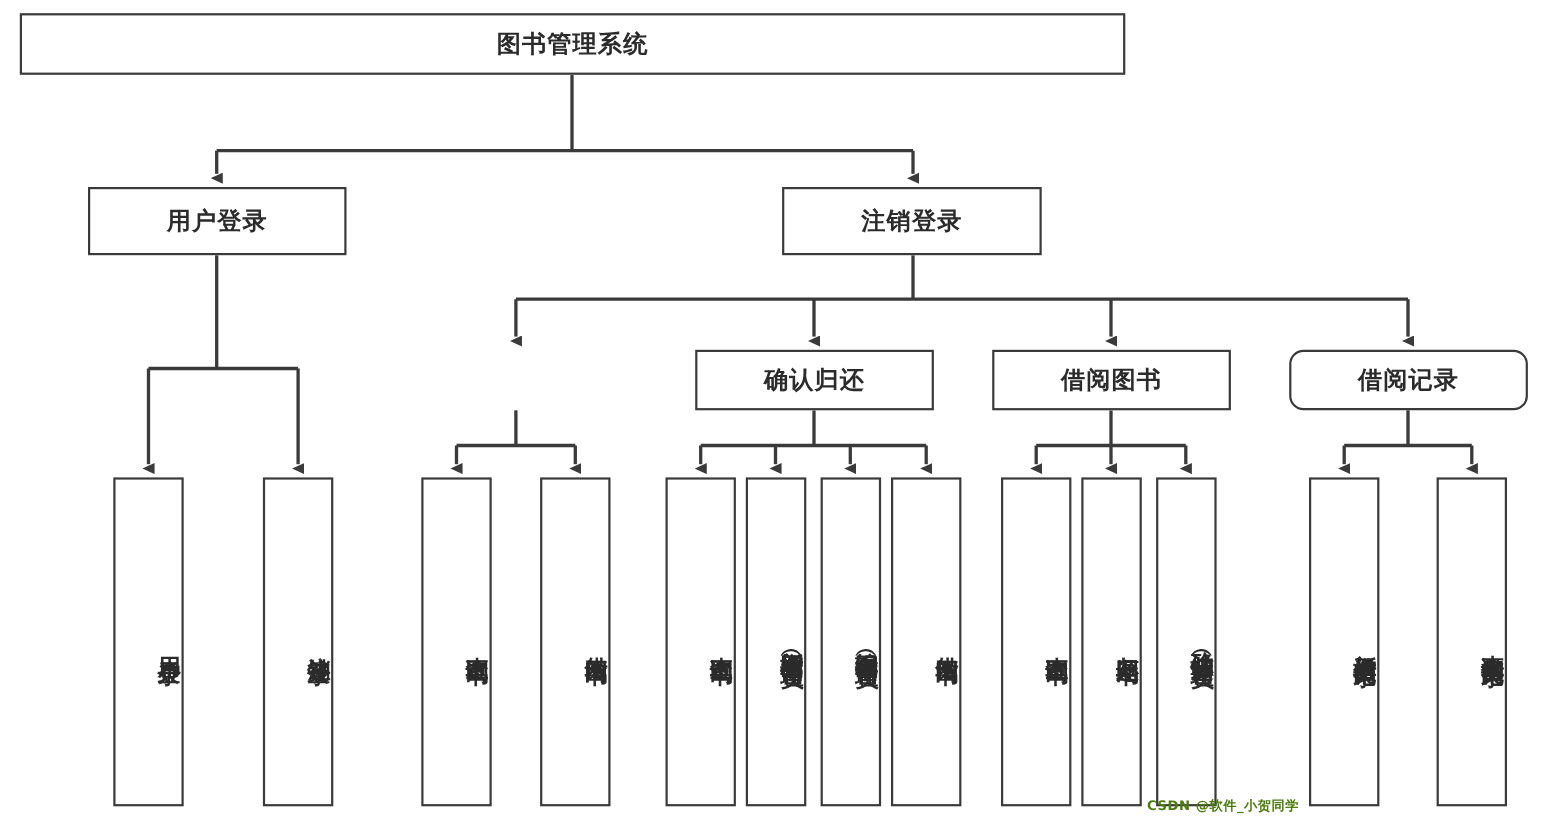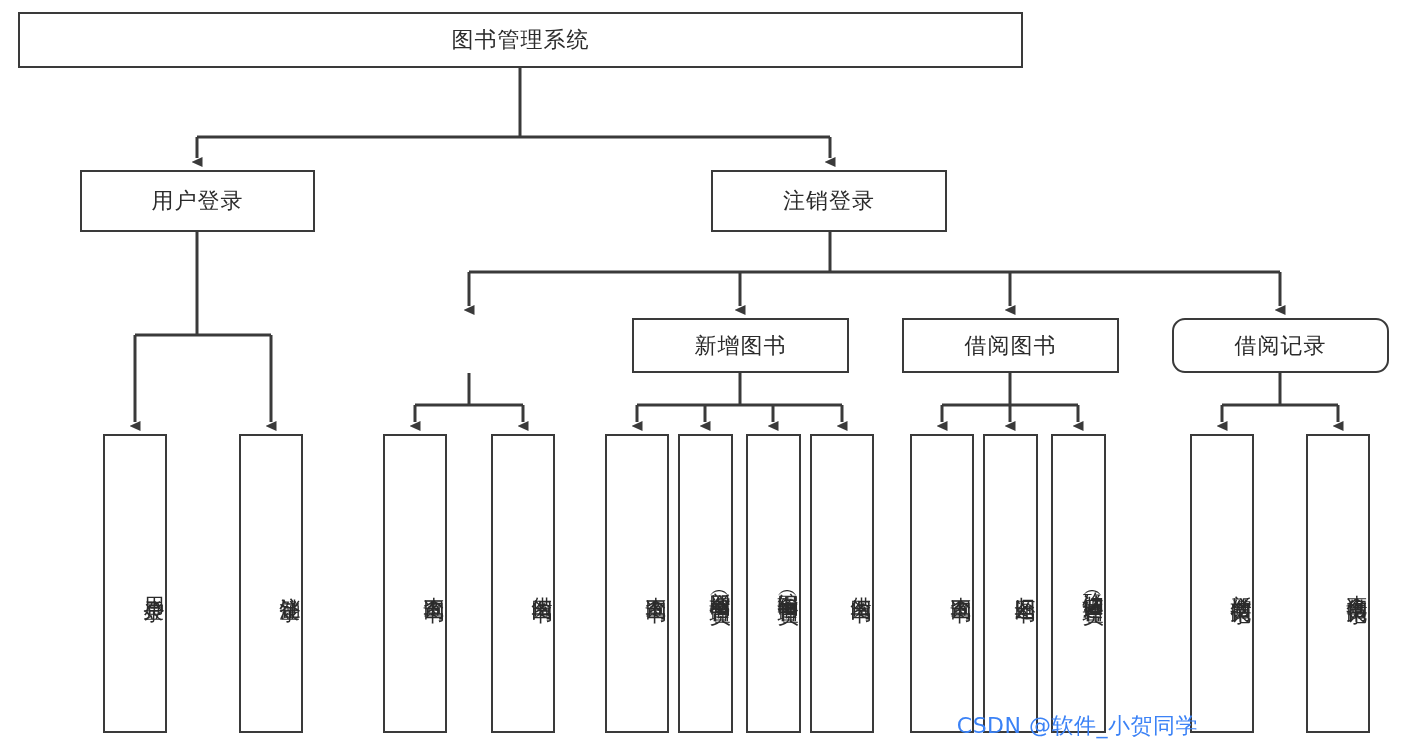--- a/index.html
+++ b/index.html
@@ -3,21 +3,21 @@
 <meta charset="utf-8">
 <style>
   html,body{margin:0;padding:0;}
   body{
     width:1405px;height:747px;
     background:#ffffff;
     font-family:"DejaVu Sans","Liberation Sans",sans-serif;
     position:relative;
     overflow:hidden;
   }
-  #canvas{position:absolute;left:0;top:0;width:1208px;height:747px;}
+  #canvas{position:absolute;left:0;top:0;width:1208px;height:747px;font-weight:bold;}
   svg.edges{position:absolute;left:0;top:0;width:1405px;height:747px;pointer-events:none;}
 
   .node{
     position:absolute;
     box-sizing:border-box;
     background:#ffffff;
     border:2px solid #3a3a3a;
     display:flex;
     align-items:center;
     justify-content:center;
@@ -37,24 +37,24 @@
     justify-content:center;
     line-height:1.05;
   }
   .node.v .vtxt{
     writing-mode:vertical-rl;
     text-orientation:upright;
     white-space:nowrap;
   }
   #watermark{
     position:absolute;
-    right:10px;
+    right:27px;
     bottom:6px;
-    font-size:22px;
-    color:#3b82f6;
+    font-size:12px;
+    color:#4d7c0f;
     letter-spacing:0.5px;
     white-space:nowrap;
   }
 </style>
 </head>
 <body>
 
 <div id="canvas">
 
   <svg class="edges" viewBox="0 0 1405 747" xmlns="http://www.w3.org/2000/svg">
@@ -113,21 +113,21 @@
   </div>
 
   <div class="node h" style="left:80px;top:170px;width:235px;height:62px;">
     <span>用户登录</span>
   </div>
   <div class="node h" style="left:711px;top:170px;width:236px;height:62px;">
     <span>注销登录</span>
   </div>
 
   <div class="node h" style="left:632px;top:318px;width:217px;height:55px;">
-    <span>新增图书</span>
+    <span>确认归还</span>
   </div>
   <div class="node h" style="left:902px;top:318px;width:217px;height:55px;">
     <span>借阅图书</span>
   </div>
   <div class="node h" style="left:1172px;top:318px;width:217px;height:55px;border-radius:13px;">
     <span>借阅记录</span>
   </div>
 
   <div class="node v" style="left:103px;top:434px;width:64px;height:299px;">
     <span class="vtxt">用户登录</span>

